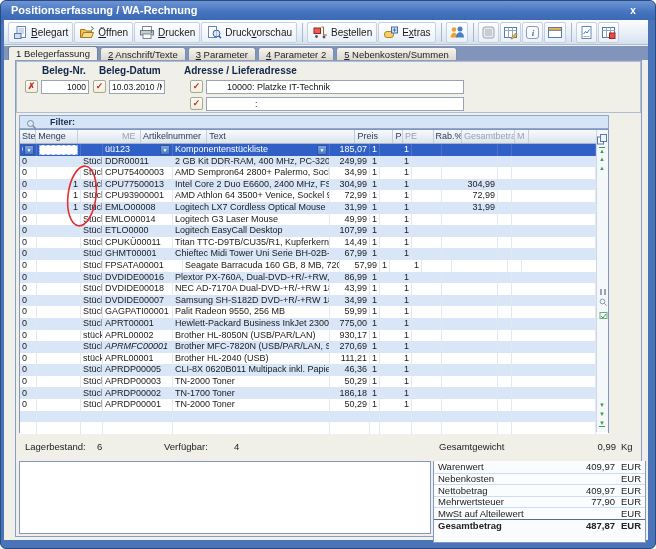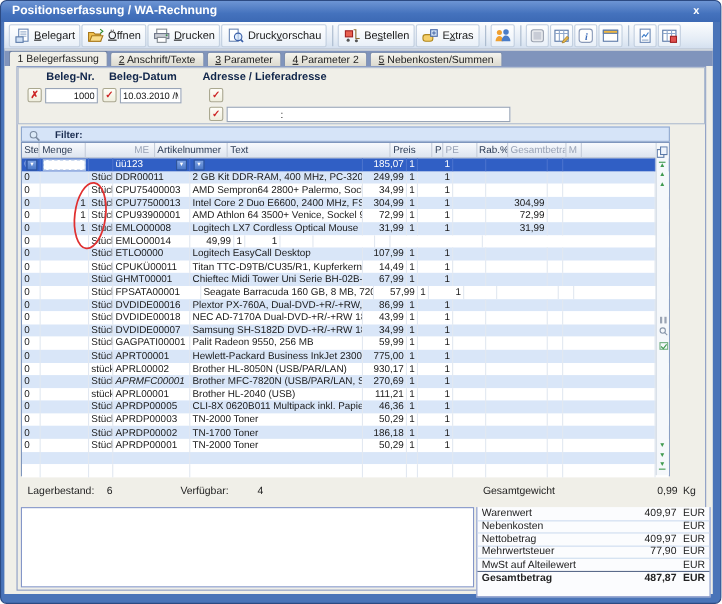--- a/index.html
+++ b/index.html
@@ -274,20 +274,21 @@
       <span class="f-label" style="left:25px;">Beleg-Nr.</span>
       <span class="f-label" style="left:82px;">Beleg-Datum</span>
       <span class="f-label" style="left:167px;">Adresse / Lieferadresse</span>
 
       <div class="f-btn" style="left:8px; top:18px;">✗</div>
       <input class="f-input" style="left: 24px; top: 18px; width: 48px; text-align: right;" value="1000">
       <div class="f-btn" style="left:76px; top:18px;">✓</div>
       <input class="f-input" style="left: 92px; top: 18px; width: 56px;" value="10.03.2010 /Mi">
 
       <div class="f-btn" style="left:173px; top:18px;">✓</div>
+      <input class="f-input" style="left: 189px; top: 18px; width: 258px; padding-left: 20px; font-size: 9px;" value="10000: Platzke IT-Technik">
       <div class="f-btn" style="left:173px; top:35px;">✓</div>
       <input class="f-input" style="left: 189px; top: 35px; width: 258px; padding-left: 48px; font-size: 9px;" value=":">
     </div>
 
     <div class="filterbar">
       <span class="mag">
         <svg width="12" height="12" viewBox="0 0 12 12">
             <circle cx="4.5" cy="4.5" r="3" fill="#dceaf8" stroke="#7a8aa0"></circle>
             <path d="M6.8 6.8 l3 3" stroke="#7a8aa0" stroke-width="1.5"></path>
           </svg>
@@ -318,20 +319,21 @@
             </div>
             <div class="cell a-r" style="width: 44px;">
               <div class="focuscell"></div>
             </div>
             <div class="cell a-l" style="width: 22px;"></div>
             <div class="cell a-l" style="width: 70px;">
               <span class="ctext">üü123</span>
               <span class="dd">▼</span>
             </div>
             <div class="cell a-l" style="width: 157px;">
+              <span class="ctext">Komponentenstückliste</span>
               <span class="dd">▼</span>
             </div>
             <div class="cell a-r" style="width: 40px;">185,07</div>
             <div class="cell a-l" style="width: 10px;">1</div>
             <div class="cell a-r" style="width: 32px;">1</div>
             <div class="cell a-r" style="width: 30px;"></div>
             <div class="cell a-r" style="width: 56px;"></div>
             <div class="cell a-l" style="width: 14px;"></div>
             <div class="cell a-l" style="width: 84px;"></div>
           </div>
@@ -403,20 +405,21 @@
             <div class="cell a-r" style="width: 30px;"></div>
             <div class="cell a-r" style="width: 56px;">31,99</div>
             <div class="cell a-l" style="width: 14px;"></div>
             <div class="cell a-l" style="width: 84px;"></div>
           </div>
           <div class="grid-row">
             <div class="cell a-l" style="width: 17px;">0</div>
             <div class="cell a-r" style="width: 44px;"></div>
             <div class="cell a-l" style="width: 22px;">Stück</div>
             <div class="cell a-l" style="width: 70px;">EMLO00014</div>
+            <div class="cell a-l" style="width: 157px;">Logitech G3 Laser Mouse</div>
             <div class="cell a-r" style="width: 40px;">49,99</div>
             <div class="cell a-l" style="width: 10px;">1</div>
             <div class="cell a-r" style="width: 32px;">1</div>
             <div class="cell a-r" style="width: 30px;"></div>
             <div class="cell a-r" style="width: 56px;"></div>
             <div class="cell a-l" style="width: 14px;"></div>
             <div class="cell a-l" style="width: 84px;"></div>
           </div>
           <div class="grid-row">
             <div class="cell a-l" style="width: 17px;">0</div>

